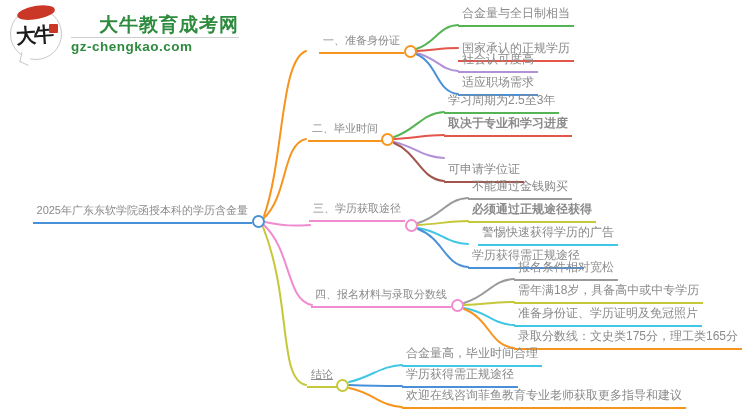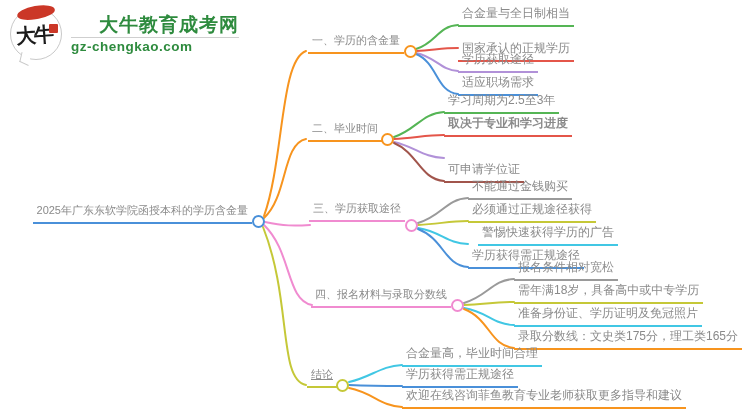--- a/index.html
+++ b/index.html
@@ -91,43 +91,43 @@
     </div>
     <div class="logo-text">
       <div class="brand-name" style="color: rgb(46, 139, 62);">大牛教育成考网</div>
       <div class="brand-url" style="color: rgb(46, 139, 62);">gz-chengkao.com</div>
     </div>
   </div>
 
   <div class="node root-node" style="border-bottom-color: rgb(74, 144, 217);">2025年广东东软学院函授本科的学历含金量</div>
   <div class="dot" id="dot-root" style="border-color: rgb(74, 144, 217);"></div>
 
-  <div class="node branch" id="b0" style="border-bottom-color: rgb(247, 148, 30);">一、学历的含金量</div>
+  <div class="node branch" id="b0" style="border-bottom-color: rgb(247, 148, 30);">一、准备身份证</div>
   <div class="node branch" id="b1" style="border-bottom-color: rgb(247, 148, 30);">二、毕业时间</div>
   <div class="node branch" id="b2" style="border-bottom-color: rgb(240, 139, 208);">三、学历获取途径</div>
   <div class="node branch" id="b3" style="border-bottom-color: rgb(240, 139, 208);">四、报名材料与录取分数线</div>
   <div class="node branch" id="b4" style="border-bottom-color: rgb(197, 200, 56);">结论</div>
 
   <div class="dot" id="dot-b0" style="border-color: rgb(247, 148, 30);"></div>
   <div class="dot" id="dot-b1" style="border-color: rgb(247, 148, 30);"></div>
   <div class="dot" id="dot-b2" style="border-color: rgb(240, 139, 208);"></div>
   <div class="dot" id="dot-b3" style="border-color: rgb(240, 139, 208);"></div>
   <div class="dot" id="dot-b4" style="border-color: rgb(197, 200, 56);"></div>
 
   <div class="node child" id="c00" style="border-bottom-color: rgb(85, 181, 85);">合金量与全日制相当</div>
   <div class="node child" id="c01" style="border-bottom-color: rgb(228, 86, 74);">国家承认的正规学历</div>
-  <div class="node child" id="c02" style="border-bottom-color: rgb(177, 145, 216);">学历获取途径</div>
+  <div class="node child" id="c02" style="border-bottom-color: rgb(177, 145, 216);">社会认可度高</div>
   <div class="node child" id="c03" style="border-bottom-color: rgb(74, 144, 217);">适应职场需求</div>
 
   <div class="node child" id="c10" style="border-bottom-color: rgb(85, 181, 85);">学习周期为2.5至3年</div>
   <div class="node child" id="c11" style="border-bottom-color: rgb(228, 86, 74);">取决于专业和学习进度</div>
   <div class="node child" id="c13" style="border-bottom-color: rgb(161, 85, 76);">可申请学位证</div>
 
   <div class="node child" id="c20" style="border-bottom-color: rgb(154, 154, 154);">不能通过金钱购买</div>
-  <div class="node child" id="c21" style="border-bottom-color: rgb(197, 200, 56);">必须通过正规途径获得</div>
+  <div class="node child" id="c21" style="border-bottom-color: rgb(197, 200, 56); font-weight: bold;">必须通过正规途径获得</div>
   <div class="node child" id="c22" style="border-bottom-color: rgb(65, 199, 228); margin-left: 10px;">警惕快速获得学历的广告</div>
   <div class="node child" id="c23" style="border-bottom-color: rgb(74, 144, 217);">学历获得需正规途径</div>
 
   <div class="node child" id="c30" style="border-bottom-color: rgb(154, 154, 154);">报名条件相对宽松</div>
   <div class="node child" id="c31" style="border-bottom-color: rgb(197, 200, 56);">需年满18岁，具备高中或中专学历</div>
   <div class="node child" id="c32" style="border-bottom-color: rgb(65, 199, 228);">准备身份证、学历证明及免冠照片</div>
   <div class="node child" id="c33" style="border-bottom-color: rgb(247, 148, 30);">录取分数线：文史类175分，理工类165分</div>
 
   <div class="node child" id="c40" style="border-bottom-color: rgb(65, 199, 228);">合金量高，毕业时间合理</div>
   <div class="node child" id="c41" style="border-bottom-color: rgb(74, 144, 217);">学历获得需正规途径</div>

